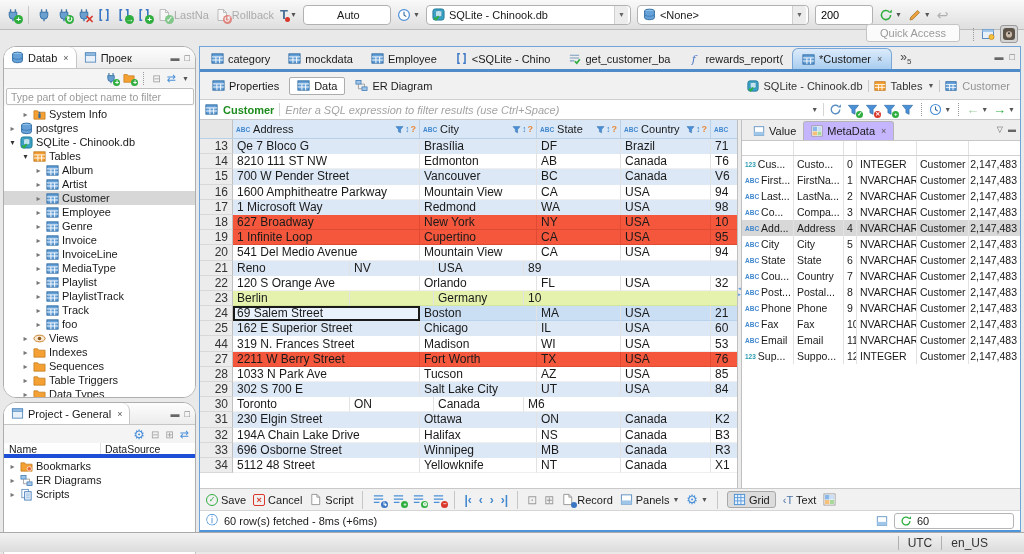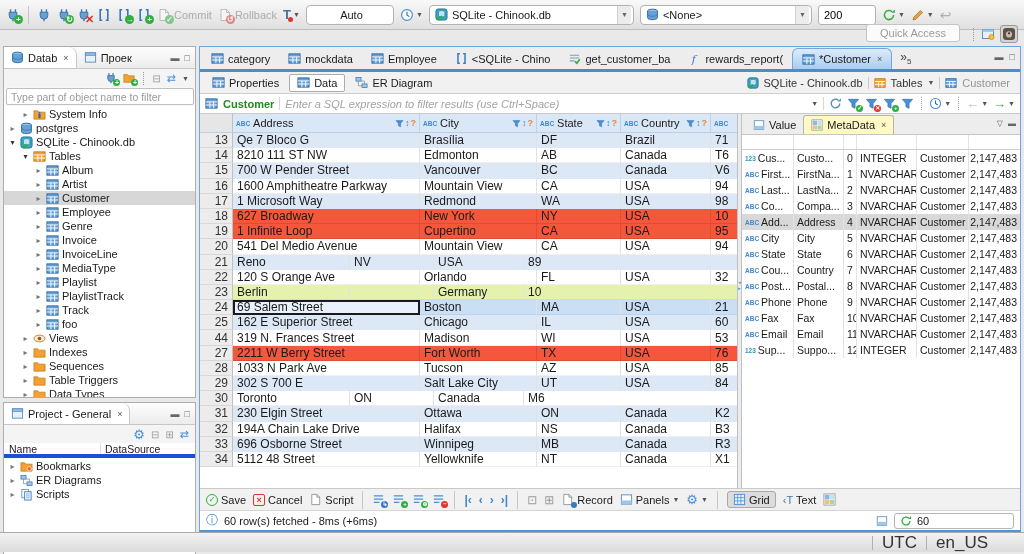--- a/index.html
+++ b/index.html
@@ -24,21 +24,21 @@
   .combo .dd{margin-left:auto;color:#666;font-size:7px;background:#ececec;border-left:1px solid #d0d0d0;align-self:stretch;display:flex;align-items:center;padding:0 3px;border-radius:0 3px 3px 0}
   .tinput{height:20px;width:58px;border:1px solid #b2b2b2;border-radius:3px;font-size:11px;padding:0 5px;font-family:"Liberation Sans",sans-serif}
   .tbicon{display:inline-flex;align-items:center;gap:2px;flex:none}
   .disabled{opacity:.55}
   .disabled .lbl{color:#777}
   #qa{position:absolute;top:24px;right:64px;height:18px;border:1px solid #c4c4c4;border-radius:3px;padding:0 13px;color:#9a9a9a;font-size:11px;background:#fbfbfb;display:flex;align-items:center;z-index:6}
   #persp{position:absolute;top:25px;right:6px;display:flex;align-items:center;gap:5px;z-index:6}
   #persp .pressed2{border:1px solid #9a9a9a;background:#d4d4d4;border-radius:3px;padding:1px}
 
   
-  .panelframe{position:absolute;left:3px;width:193px;background:#f7f7f7;border:1px solid #aeaeae;border-radius:0;display:flex;flex-direction:column;overflow:hidden}
+  .panelframe{position:absolute;left:3px;width:193px;background:#f7f7f7;border:1px solid #aeaeae;border-radius:13px;display:flex;flex-direction:column;overflow:hidden}
   #nav{top:46px;height:352px}
   #proj{top:402px;height:162px}
   .ptabs{height:22px;background:linear-gradient(#fdfdfd,#ececec);border-bottom:1px solid #c6c6c6;display:flex;align-items:center;flex:none}
   .ptab{display:flex;align-items:center;gap:4px;padding:0 7px;height:100%;font-size:11px}
   .ptab.active{background:#fff;border-right:1px solid #c6c6c6;border-top-right-radius:8px}
   .winbtns{margin-left:auto;color:#666;font-size:9px;display:flex;gap:5px;padding-right:5px}
   .ptoolbar{height:18px;display:flex;justify-content:flex-end;gap:6px;padding-right:6px;align-items:center;background:#f4f4f4;flex:none}
   .navfilter{margin:1px 2px;height:17px;font-size:10.5px;border:1px solid #c0c0c0;border-radius:2px;padding:0 4px;width:188px;font-family:"Liberation Sans",sans-serif}
   .navfilter::placeholder{color:#9a9a9a}
   .treewrap{flex:1;background:#fff;overflow:hidden;padding-top:1px}
@@ -53,21 +53,21 @@
 
   
   #editor{position:absolute;left:199px;top:46px;width:822px;height:486px;display:flex;flex-direction:column;border:1px solid #6ea6dc;border-bottom:2px solid #4f94d6;background:#fff}
   .etabs{height:25px;background:#ededed;display:flex;align-items:flex-end;padding-left:2px;border-bottom:3px solid #4e8bc8;position:relative;flex:none}
   .etab{height:21px;display:flex;align-items:center;gap:4px;padding:0 9px;font-size:11px;border-top-left-radius:6px;border-top-right-radius:6px;white-space:nowrap}
   .etab.active{background:linear-gradient(#dcebfb,#a9cdf0);border:1px solid #79a6d4;border-bottom:none}
   .tclose{font-size:9px;color:#555;margin-left:2px}
   .toverflow{font-size:12px;color:#444;margin-left:8px;align-self:center}
   .toverflow sub{font-size:8px}
   .ewinbtns{position:absolute;right:5px;top:5px;color:#666;font-size:9px;display:flex;gap:6px}
-  .subrow{height:22px;background:#f1f1f1;border-bottom:1px solid #cfcfcf;display:flex;align-items:center;padding:0 4px;gap:2px;flex:none}
+  .subrow{height:28px;background:#f1f1f1;border-bottom:1px solid #cfcfcf;display:flex;align-items:center;padding:0 4px;gap:2px;flex:none}
   .stab{height:18px;display:flex;align-items:center;gap:4px;padding:0 7px;font-size:11px;border:1px solid transparent;white-space:nowrap}
   .stab.active{background:#fff;border-color:#adadad;border-radius:2px}
   .crumbs{margin-left:auto;display:flex;align-items:center;gap:5px;font-size:11px;color:#333;padding-right:6px;white-space:nowrap}
   .crumb-table{color:#949494}
   .csep{width:1px;height:12px;background:#c8c8c8}
   .fbar{height:20px;border-bottom:1px solid #c9c9c9;display:flex;align-items:center;background:#fff;padding:0 5px;gap:5px;flex:none}
   .ftable{color:#1e8c1e;font-weight:bold;font-size:11px}
   .fsep{width:1px;height:13px;background:#d5d5d5}
   .fexpr{flex:1;border:none;outline:none;font-size:11px;font-style:italic;color:#555;font-family:"Liberation Sans",sans-serif;min-width:40px}
   .fexpr::placeholder{color:#a3a3a3;font-style:italic}
@@ -94,21 +94,21 @@
   .grow.red .gc:not(.c-num){background:#f4573c;border-bottom-color:#e04c33;border-right-color:#e04c33}
   .grow.green .gc:not(.c-num){background:#e4f2ae;border-bottom-color:#d4e69a}
   .grow.sel .gc:not(.c-num){background:#cadef4;border-bottom-color:#b9d2ee}
   .gc.focus{outline:2px solid #1a1a1a;outline-offset:-2px;background:#e9f2fc!important}
 
   .sash{width:5px;background:#ececec;border-left:1px solid #c0c0c0;border-right:1px solid #c0c0c0;display:flex;flex-direction:column;align-items:center;padding-top:165px;font-size:5px;color:#4a90d9;flex:none}
 
   .sidepanel{flex:1;display:flex;flex-direction:column;background:#fff;overflow:hidden}
   .vtabs{height:21px;background:#ededed;border-bottom:1px solid #c6c6c6;display:flex;align-items:flex-end;padding-left:4px;position:relative;flex:none}
   .vtab{height:19px;display:flex;align-items:center;gap:4px;padding:0 7px;font-size:11px;white-space:nowrap}
-  .vtab.active{background:#fef9c3;border:1px solid #b5b5b5;border-bottom:none;border-radius:3px 3px 0 0}
+  .vtab.active{background:#c4b5fd;border:1px solid #b5b5b5;border-bottom:none;border-radius:3px 3px 0 0}
   .vwin{position:absolute;right:4px;top:5px;color:#666;font-size:8px;display:flex;gap:5px}
   .mhead{display:flex;height:15px;font-size:10.5px;border-bottom:1px solid #d0d0d0;align-items:stretch;flex:none}
   .mc{padding:0 3px;border-right:1px solid #e2e2e2;overflow:hidden;white-space:nowrap;display:flex;align-items:center;flex:none}
   .mh{font-size:10.5px;color:#222}
   .m0{width:52px}.m1{width:50px}.m2{width:13px}.m3{width:60px}.m4{width:52px}
   .m5{flex:1;justify-content:flex-end;border-right:none}
   .mrow{display:flex;height:16px;font-size:10.5px}
   .mrow.sel{background:#d8d8d8}
   .kind{font-size:6.5px;font-weight:bold;margin-right:2px;flex:none}
   .kabc{color:#3f87cf}.k123{color:#2a9bb0}
@@ -120,21 +120,21 @@
   .navg{color:#3f87cf;font-weight:bold;font-size:12px}
   .grayic{color:#9a9a9a;font-size:12px}
   .pressed{background:#dcdcdc;border:1px solid #a8a8a8;border-radius:3px;padding:1px 5px}
   .gearblue{color:#4a90d9;font-size:13px;line-height:13px}
   .txticon{color:#4a76a8;font-size:11px}
 
   .srow{height:20px;background:#fff;border-top:1px solid #d5d5d5;display:flex;align-items:center;padding:0 6px;font-size:11px;gap:6px;flex:none}
   .infoc{color:#3f87cf;font-size:12px}
   .refreshbox{border:1px solid #b5b5b5;border-radius:3px;height:16px;width:120px;display:flex;align-items:center;gap:5px;padding:0 5px}
 
-  #statusbar{position:absolute;left:0;top:532px;width:1024px;height:20px;background:linear-gradient(#f2f2f2,#dcdcdc);border-top:1px solid #a9a9a9;display:flex;align-items:center;font-size:17px;color:#333}
+  #statusbar{position:absolute;left:0;top:532px;width:1024px;height:20px;background:linear-gradient(#f2f2f2,#dcdcdc);border-top:1px solid #a9a9a9;display:flex;align-items:center;font-size:12px;color:#333}
   .sbright{margin-left:auto;margin-right:36px;display:flex;align-items:center;gap:9px}
   .sbsep{border-left:1px solid #b0b0b0;height:14px}
 </style>
 </head>
 <body>
 
 <svg width="0" height="0" style="position:absolute" aria-hidden="true">
     <defs>
 <symbol id="s-table" viewBox="0 0 14 14">
         <rect x="1" y="2" width="12" height="10" fill="#66a1d8" stroke="#2d6aa3"></rect>
@@ -291,21 +291,21 @@
       </svg>
       <i class="bdg bg">+</i>
     </span>
   <span class="tbtn disabled">
       <span class="iw">
         <svg class="i14">
           <use href="#s-doc"></use>
         </svg>
         <i class="bdg bg">✓</i>
       </span>
-      <span class="lbl">Commit</span>
+      <span class="lbl">LastNa</span>
     </span>
   <span class="tbtn disabled">
       <span class="iw">
         <svg class="i14">
           <use href="#s-doc"></use>
         </svg>
         <i class="bdg br">↺</i>
       </span>
       <span class="lbl">Rollback</span>
     </span>

